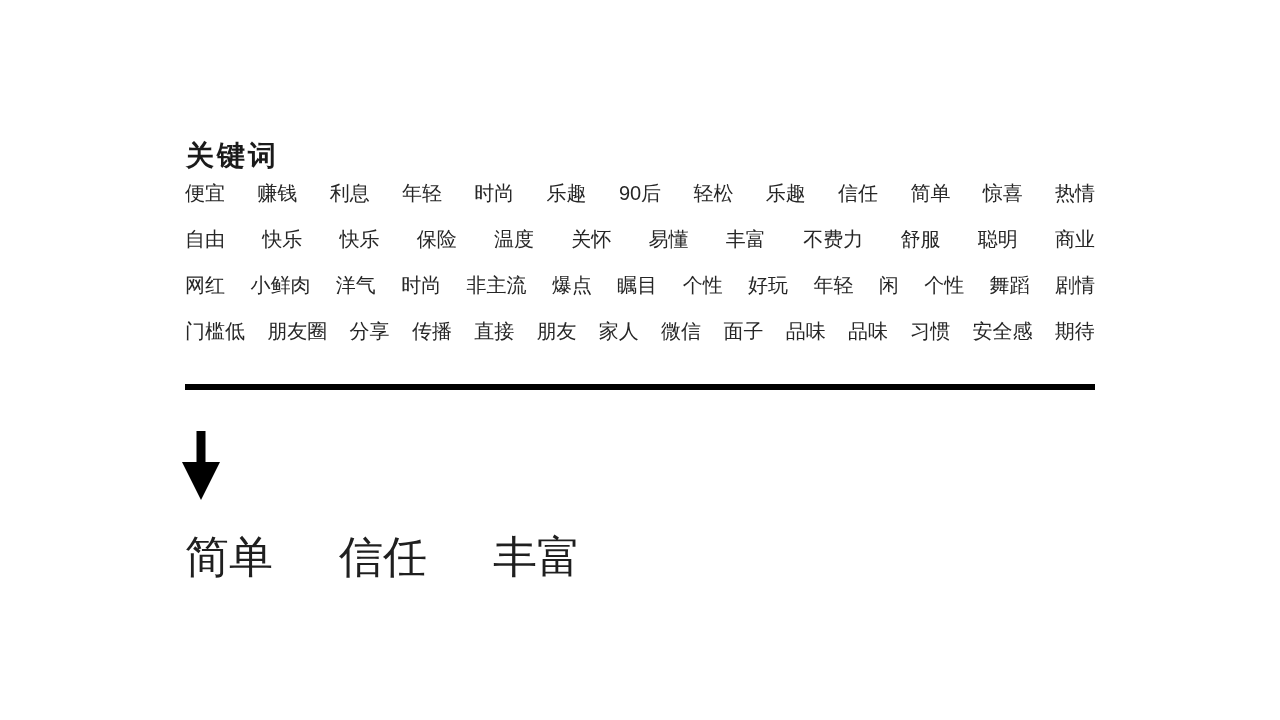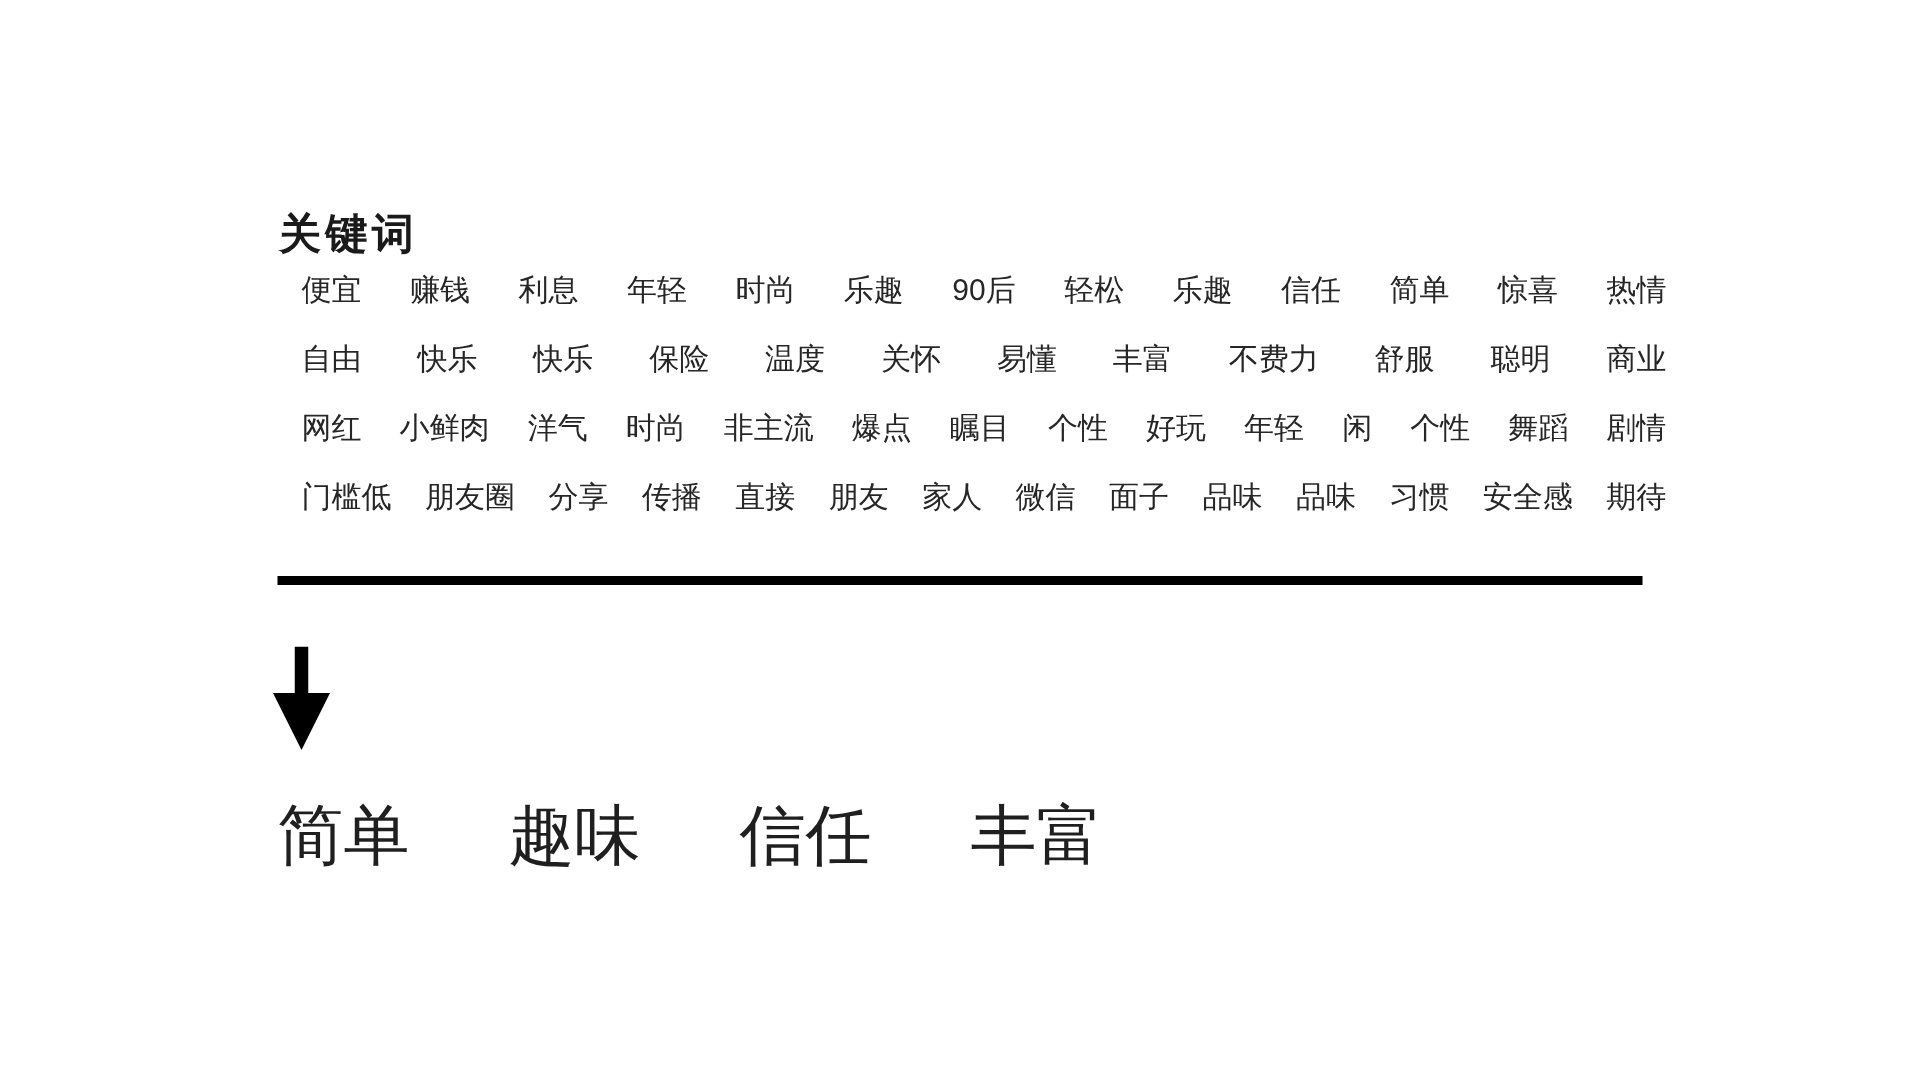--- a/index.html
+++ b/index.html
@@ -26,21 +26,21 @@
     left: 1px;
     top: 118px;
     font-size: 28px;
     font-weight: 700;
     letter-spacing: 3px;
     color: #1a1a1a;
     white-space: nowrap;
   }
   .keyword-rows {
     position: absolute;
-    left: 16px;
+    left: 0;
     top: 170px;
     width: 910px;
   }
   .kw-row {
     display: flex;
     align-items: center;
     height: 46px;
     font-size: 20px;
     color: #262626;
     white-space: nowrap;
@@ -151,18 +151,17 @@
 
   <div class="down-arrow">
     <svg width="38" height="69" viewBox="0 0 38 69" xmlns="http://www.w3.org/2000/svg">
       <rect x="14.5" y="0" width="9" height="34" fill="#000000"></rect>
       <polygon points="0,31 38,31 19,69" fill="#000000"></polygon>
     </svg>
   </div>
 
   <div class="highlight-words">
       <span class="hl-word">简单</span>
-      <span class="hl-word">趣味</span>
       <span class="hl-word">信任</span>
       <span class="hl-word">丰富</span>
     </div>
 
 </div>
 
 </body></html>

